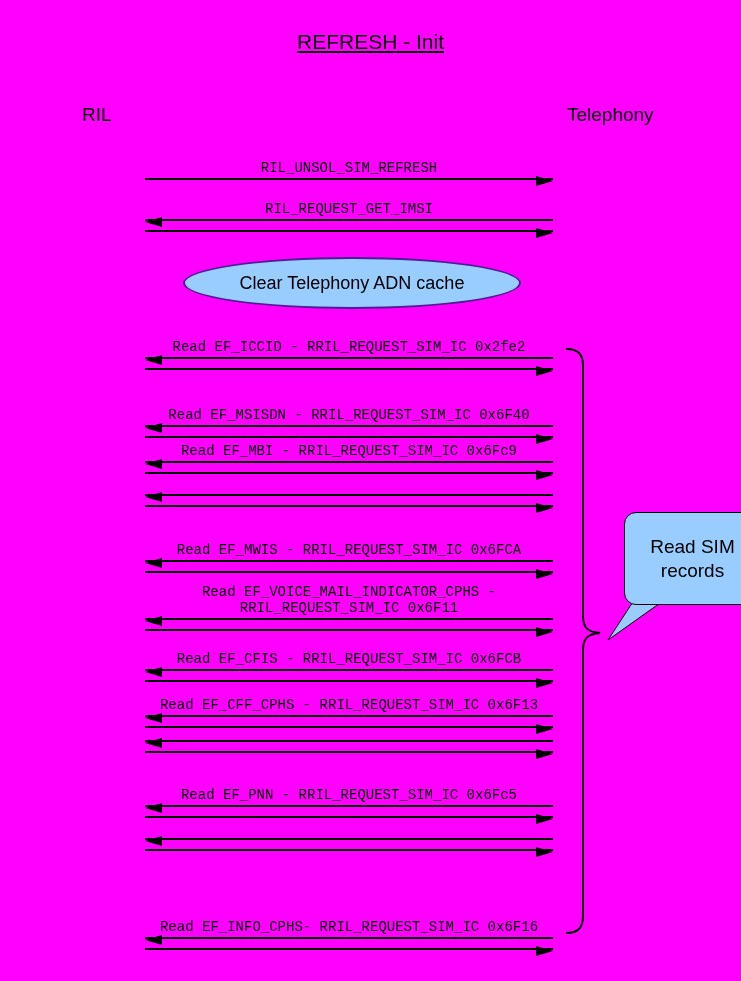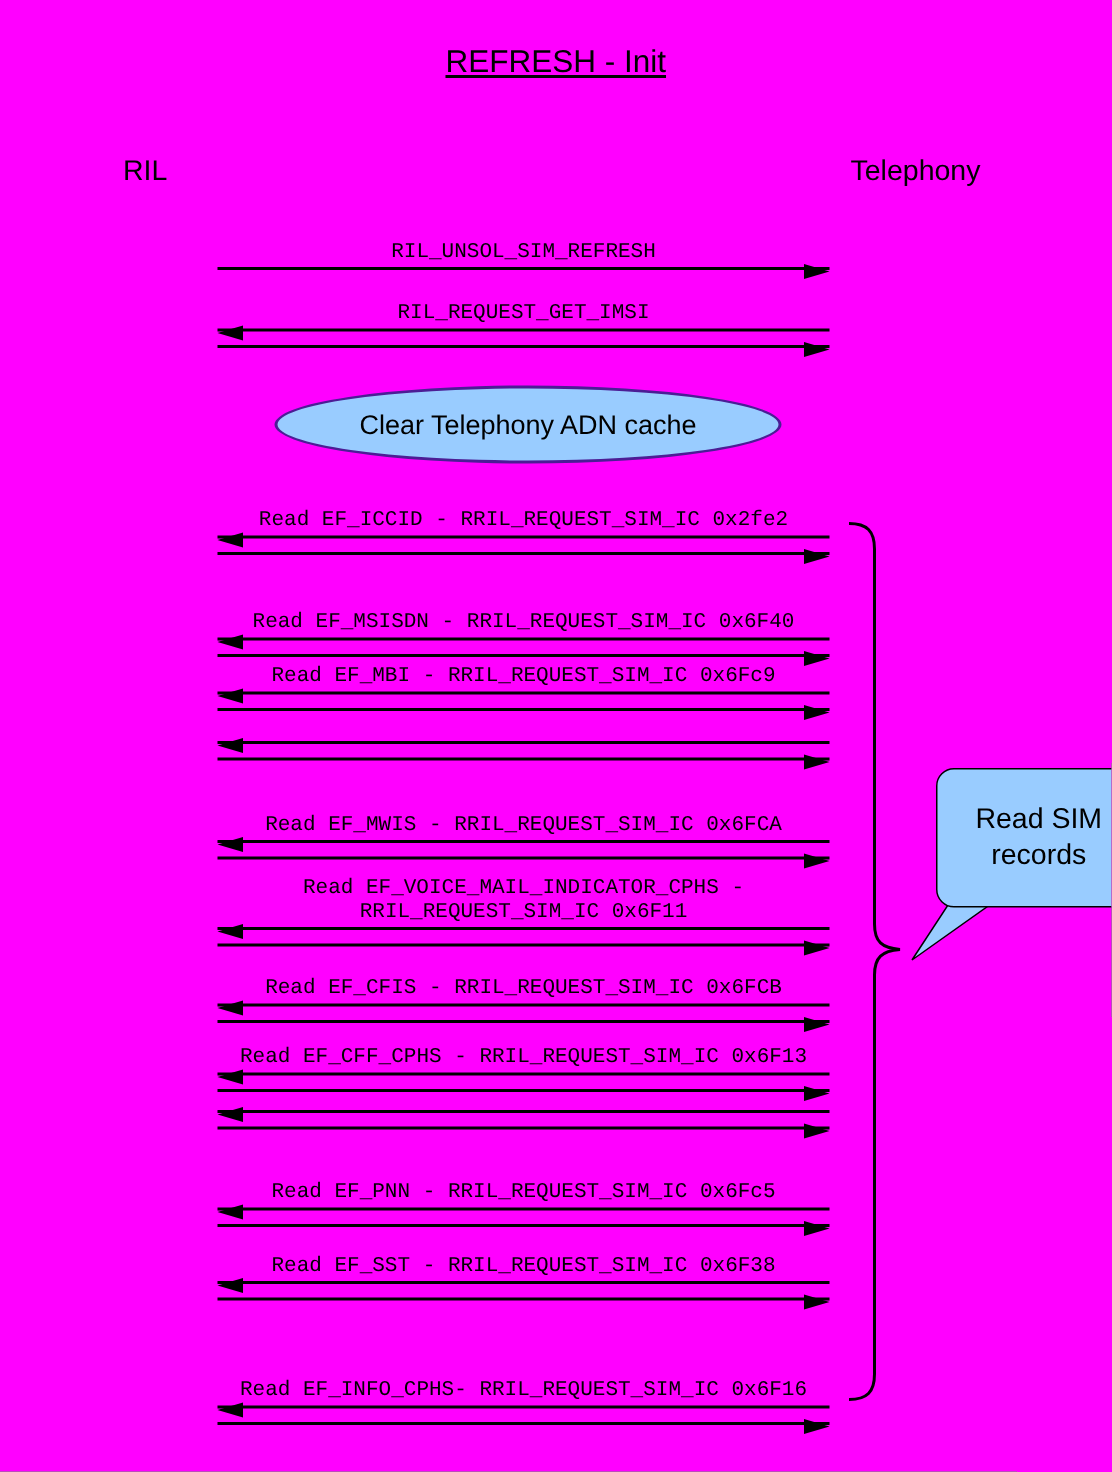--- a/index.html
+++ b/index.html
@@ -114,21 +114,20 @@
       <div class="message" style="top: 738px;">
         <div class="line first arrow-left"></div>
         <div class="line second arrow-right"></div>
       </div>
       <div class="message" style="top: 787px;">
         <div class="msg-label">Read EF_PNN - RRIL_REQUEST_SIM_IC 0x6Fc5</div>
         <div class="line first arrow-left"></div>
         <div class="line second arrow-right"></div>
       </div>
       <div class="message" style="top: 836px;">
-        <div class="msg-label">Read EF_SST - RRIL_REQUEST_SIM_IC 0x6F38</div>
         <div class="line first arrow-left"></div>
         <div class="line second arrow-right"></div>
       </div>
       <div class="message" style="top: 881px; margin-top: 38px;">
         <div class="msg-label">Read EF_INFO_CPHS- RRIL_REQUEST_SIM_IC 0x6F16</div>
         <div class="line first arrow-left"></div>
         <div class="line second arrow-right"></div>
       </div>
     </div>
 

